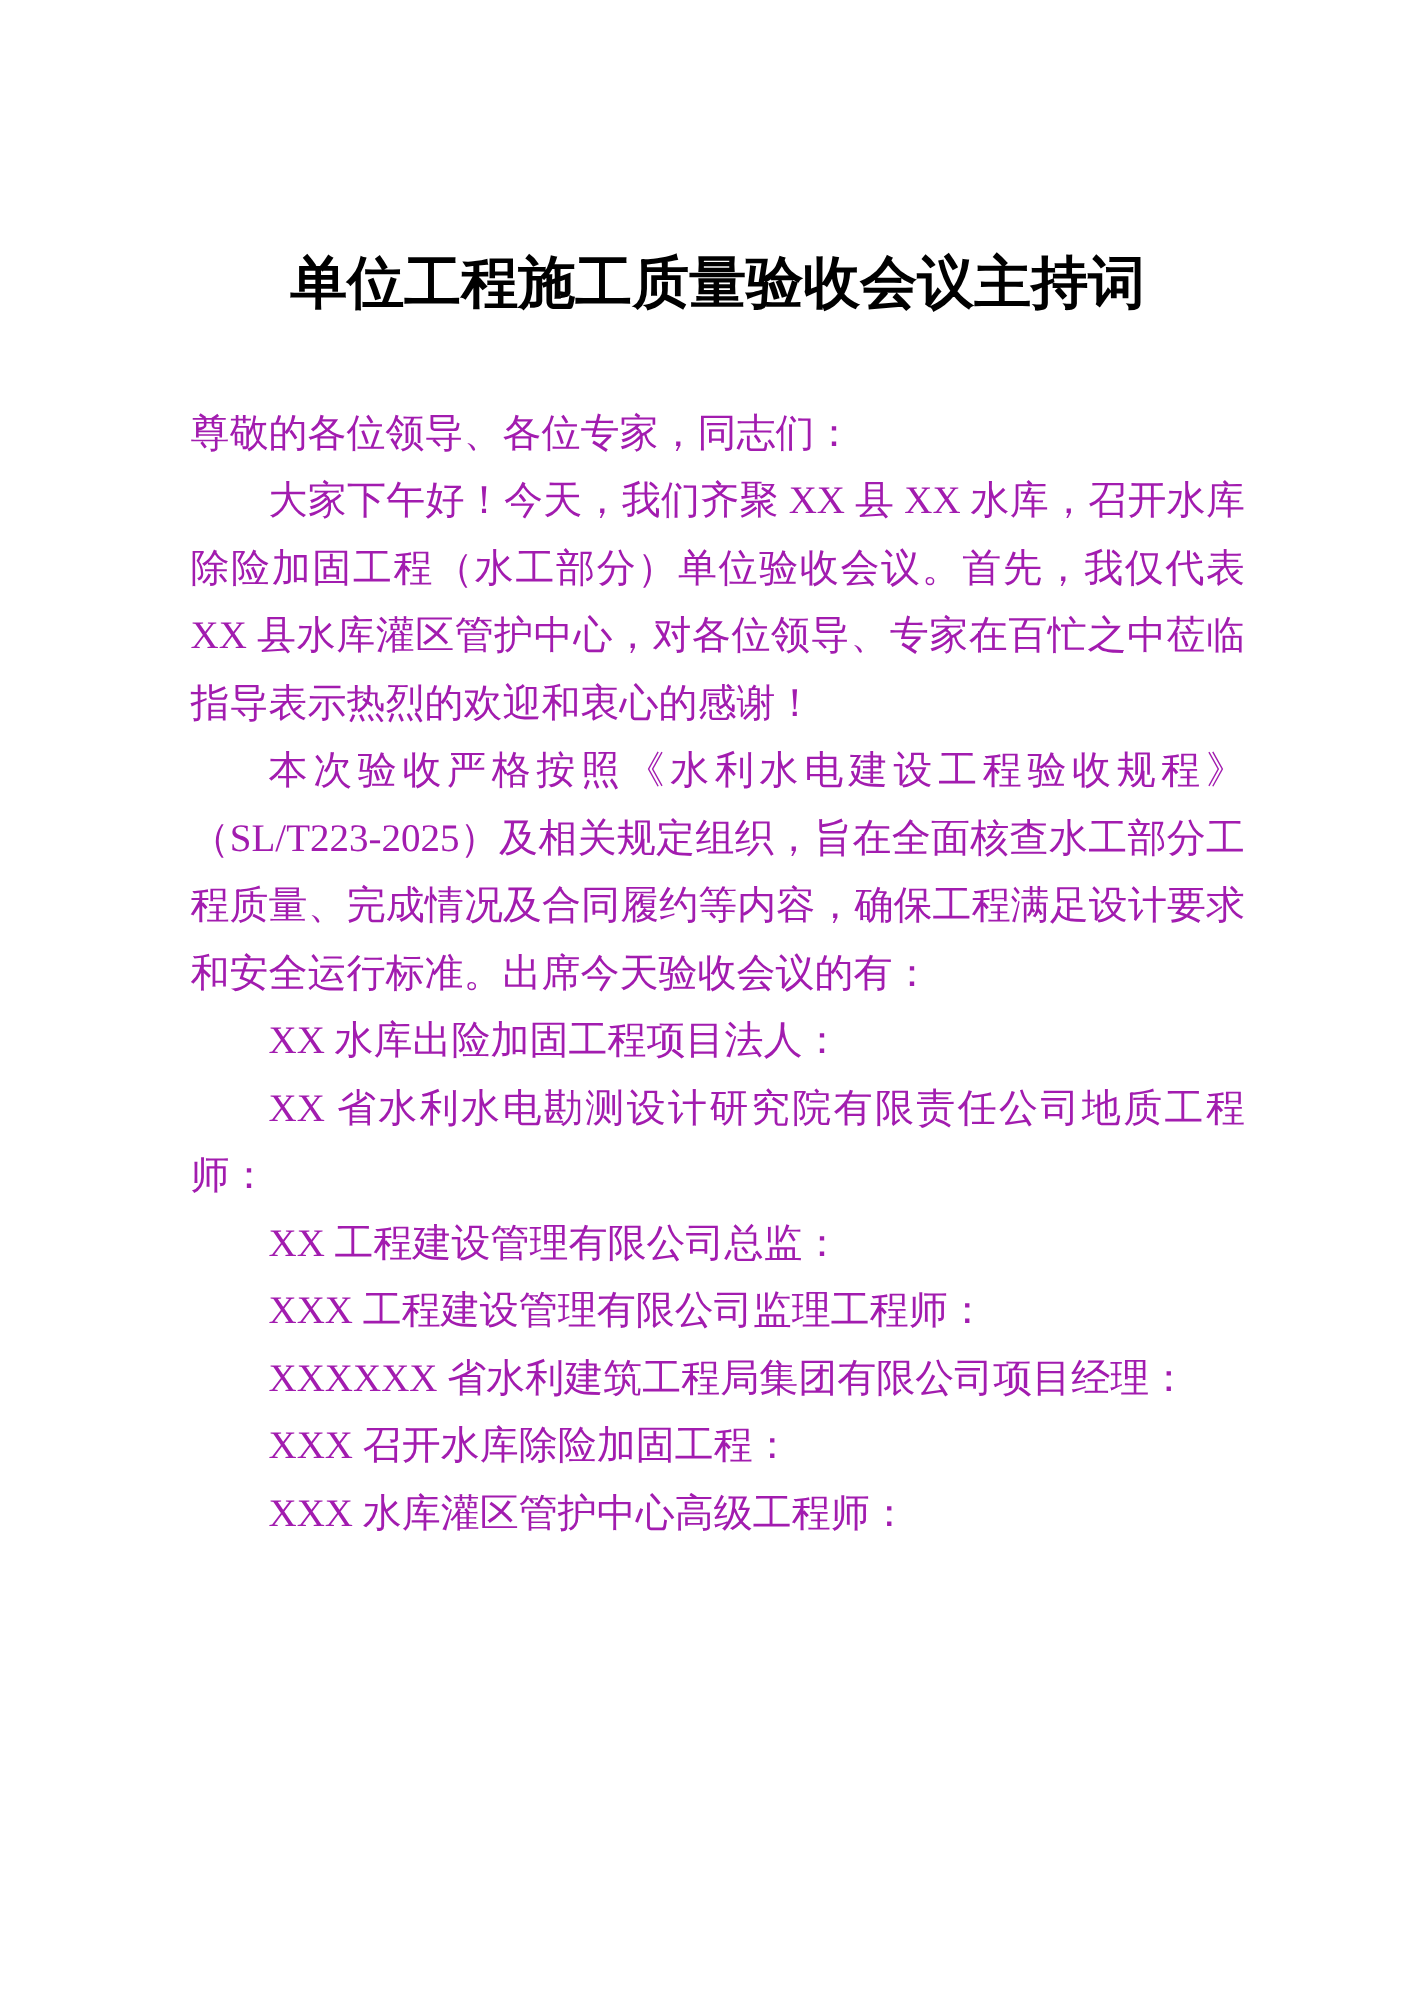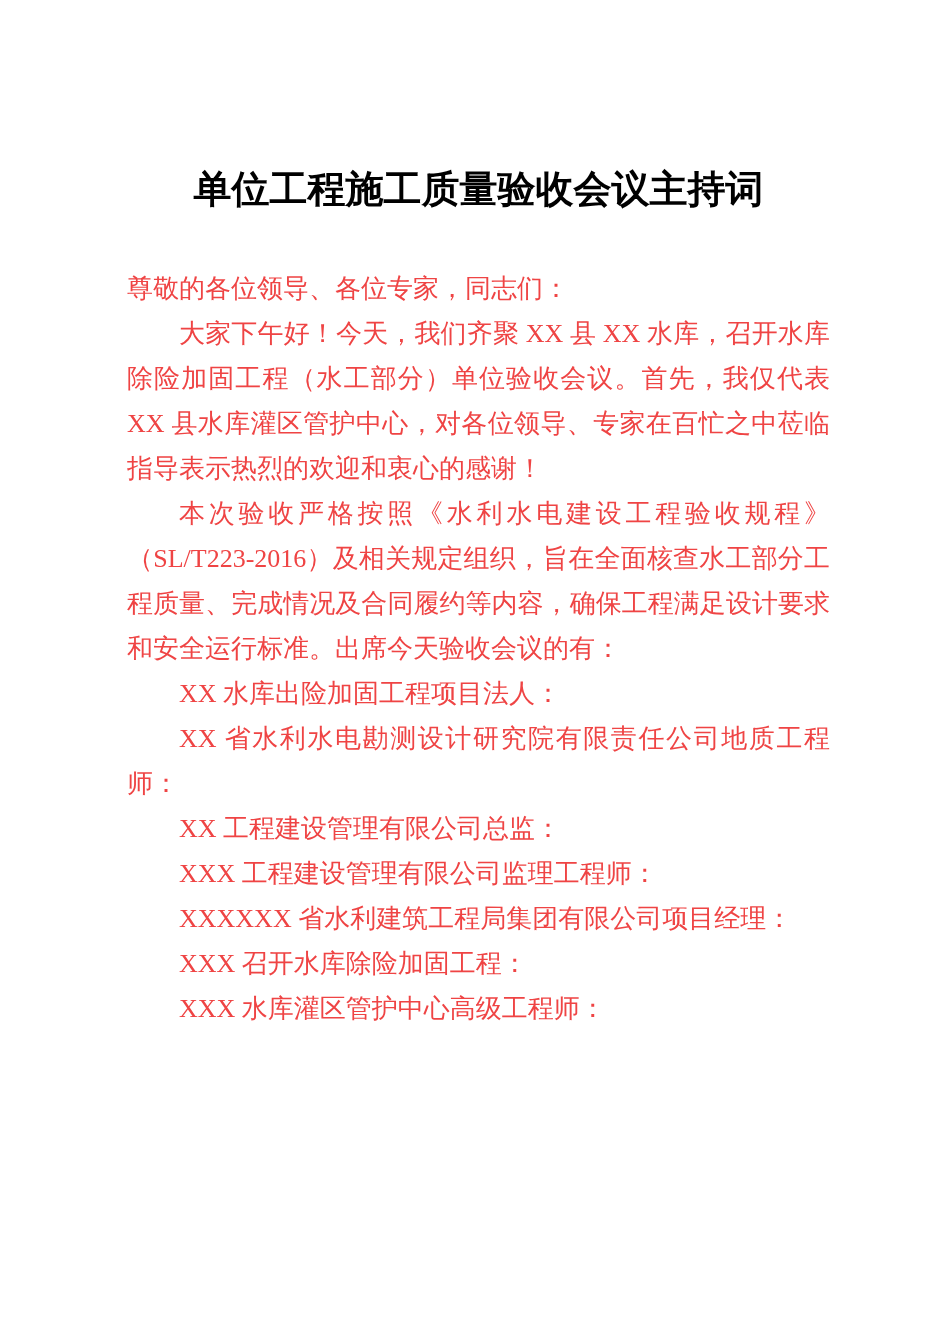--- a/index.html
+++ b/index.html
@@ -27,39 +27,39 @@
     font-size: 38px;
     line-height: 46px;
     text-align: center;
     color: #000000;
     white-space: nowrap;
   }
   .doc-body {
     font-family: "Liberation Serif", serif;
     font-size: 26px;
     line-height: 45px;
-    color: #ef4444;
+    color: #a21caf;
   }
   .para {
     margin: 0;
     text-align: justify;
   }
   .para.indent {
     text-indent: 2em;
   }
 </style>
 </head>
 <body>
 
 <div class="page">
   <h1 class="doc-title">单位工程施工质量验收会议主持词</h1>
   <div class="doc-body">
       <p class="para">尊敬的各位领导、各位专家，同志们：</p>
       <p class="para indent">大家下午好！今天，我们齐聚 XX 县 XX 水库，召开水库除险加固工程（水工部分）单位验收会议。首先，我仅代表 XX 县水库灌区管护中心，对各位领导、专家在百忙之中莅临指导表示热烈的欢迎和衷心的感谢！</p>
-      <p class="para indent">本次验收严格按照《水利水电建设工程验收规程》（SL/T223-2016）及相关规定组织，旨在全面核查水工部分工程质量、完成情况及合同履约等内容，确保工程满足设计要求和安全运行标准。出席今天验收会议的有：</p>
+      <p class="para indent">本次验收严格按照《水利水电建设工程验收规程》（SL/T223-2025）及相关规定组织，旨在全面核查水工部分工程质量、完成情况及合同履约等内容，确保工程满足设计要求和安全运行标准。出席今天验收会议的有：</p>
       <p class="para indent">XX 水库出险加固工程项目法人：</p>
       <p class="para indent">XX 省水利水电勘测设计研究院有限责任公司地质工程师：</p>
       <p class="para indent">XX 工程建设管理有限公司总监：</p>
       <p class="para indent">XXX 工程建设管理有限公司监理工程师：</p>
       <p class="para indent">XXXXXX 省水利建筑工程局集团有限公司项目经理：</p>
       <p class="para indent">XXX 召开水库除险加固工程：</p>
       <p class="para indent">XXX 水库灌区管护中心高级工程师：</p>
     </div>
 </div>
 

